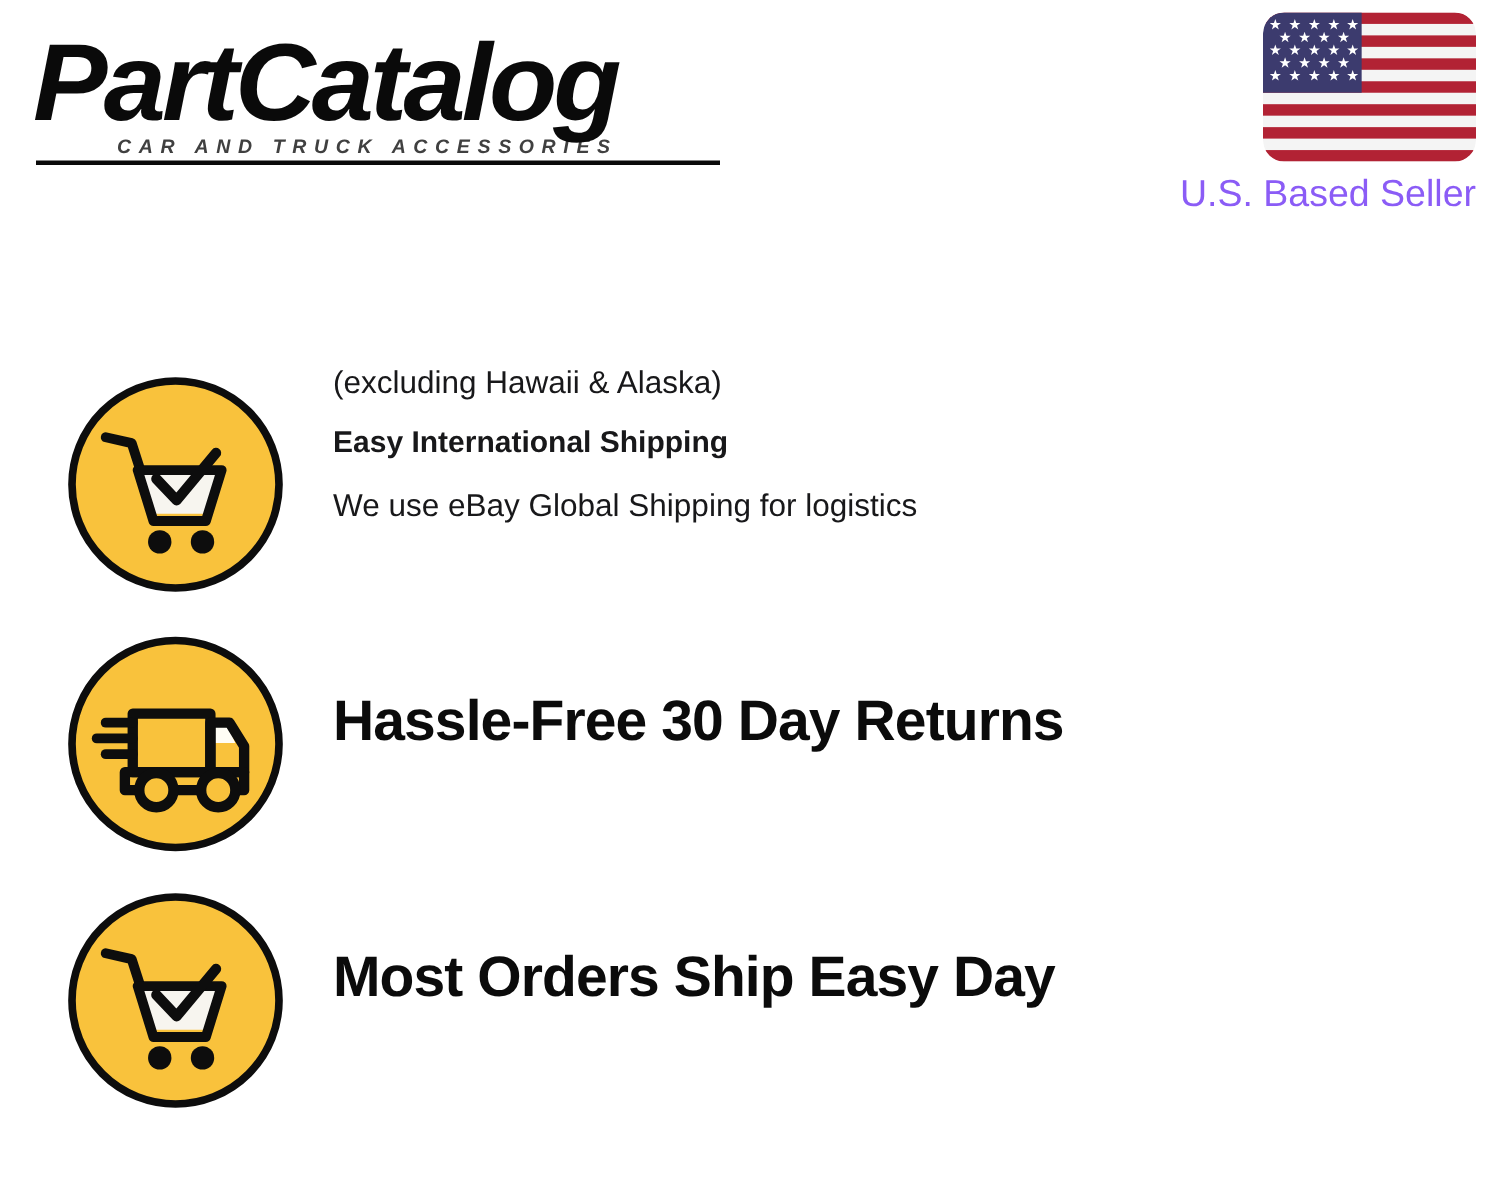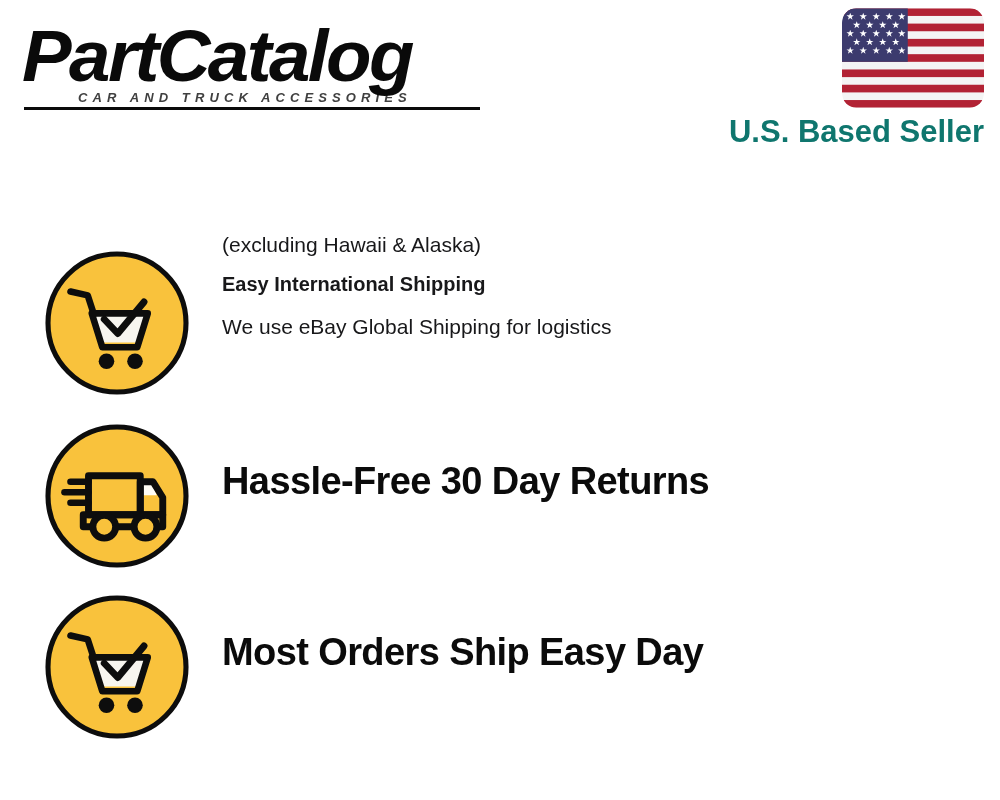--- a/index.html
+++ b/index.html
@@ -73,23 +73,23 @@
     width: 142px;
     height: 100px;
     border-radius: 14px;
     overflow: hidden;
     position: relative;
     background: #ffffff;
   }
   .flag svg { display: block; width: 142px; height: 100px; }
   .seller-text {
     font-family: "Liberation Sans", "DejaVu Sans", sans-serif;
-    font-size: 31px;
-    font-weight: bold;
-    color: #0f766e;
+    font-size: 25px;
+    font-weight: normal;
+    color: #8b5cf6;
     letter-spacing: 0px;
     margin-top: 2px;
     white-space: nowrap;
   }
 
   
   .benefits {
     position: absolute;
     left: 0;
     top: 230px;
@@ -127,21 +127,21 @@
     letter-spacing: -0.6px;
     color: #0b0b0b;
     white-space: nowrap;
   }
   .benefit-sub {
     font-family: "Liberation Sans", "DejaVu Sans", sans-serif;
     font-weight: normal;
     font-size: 21px;
     line-height: 1.42;
     color: #18181a;
-    margin-top: 0;
+    margin-top: 11px;
     white-space: nowrap;
   }
   .benefit-sub.strong {
     font-weight: bold;
     margin-top: 10px;
     font-size: 20px;
   }
   .benefit-sub.tight { margin-top: 14px; }
 
   .row2-title { padding-top: 58px; }

